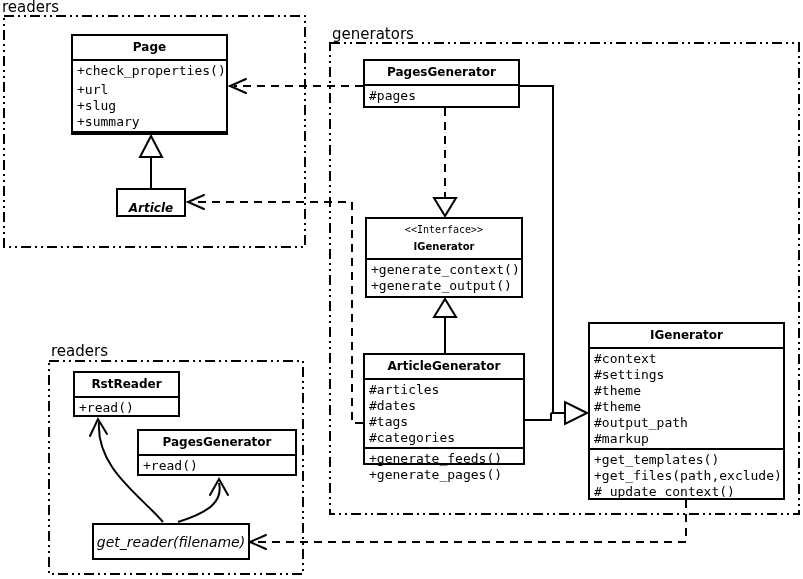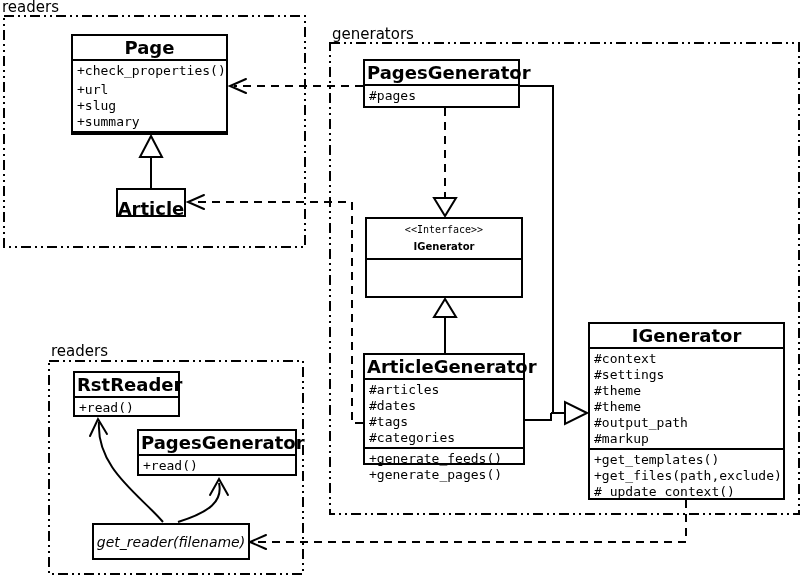--- a/index.html
+++ b/index.html
@@ -16,25 +16,25 @@
   .tri   { fill:var(--fill); stroke:var(--line); stroke-width:2; stroke-linejoin:miter; }
   .open  { fill:none; stroke:var(--line); stroke-width:2; stroke-linecap:round; }
 
   .pkg-label { position:absolute; font-size:15px; line-height:15px; white-space:nowrap; }
 
   .cls {
     position:absolute; background:var(--fill); border:2px solid var(--line);
     box-sizing:border-box; display:flex; flex-direction:column;
   }
   .cls-title {
-    flex:0 0 auto; font-weight:bold; font-size:18px; line-height:21px;
+    flex:0 0 auto; font-weight:bold; font-size:12px; line-height:21px;
     text-align:center; padding:1px 2px; border-bottom:2px solid var(--line);
     white-space:nowrap;
   }
-  .cls.title-only .cls-title { border-bottom:none; flex:1; display:flex; align-items:center; justify-content:center; padding:8px; }
+  .cls.title-only .cls-title { border-bottom:none; flex:1; display:flex; align-items:center; justify-content:center; padding:8px;font-style:italic; }
   .sec {
     flex:0 0 auto; font-family:"DejaVu Sans Mono","Liberation Mono",monospace;
     font-size:13px; padding:2px 3px 1px 4px; border-bottom:2px solid var(--line);
   }
   .sec.grow { flex:1 1 auto; }
   .sec.last { border-bottom:none; }
   .row { line-height:16px; white-space:nowrap; }
   .ig-head { flex:0 0 auto; border-bottom:2px solid var(--line); text-align:center; padding:3px 0 1px; }
   .stereo { font-family:"DejaVu Sans Mono","Liberation Mono",monospace; font-size:10px; line-height:15px; }
   .ig-title { font-weight:bold; font-size:10px; line-height:20px; }
@@ -128,20 +128,24 @@
     <div class="sec last grow">
       <div class="row">#pages</div>
     </div>
   </div>
 
   <div class="cls" style="left:365px;top:217px;width:158px;height:81px">
     <div class="ig-head">
       <div class="stereo">&lt;&lt;Interface&gt;&gt;</div>
       <div class="ig-title">IGenerator</div>
     </div>
+    <div class="sec last grow">
+      <div class="row">+generate_context()</div>
+      <div class="row">+generate_output()</div>
+    </div>
   </div>
 
   <div class="cls" style="left:363px;top:353px;width:162px;height:112px">
     <div class="cls-title">ArticleGenerator</div>
     <div class="sec grow">
       <div class="row">#articles</div>
       <div class="row">#dates</div>
       <div class="row">#tags</div>
       <div class="row">#categories</div>
     </div>

